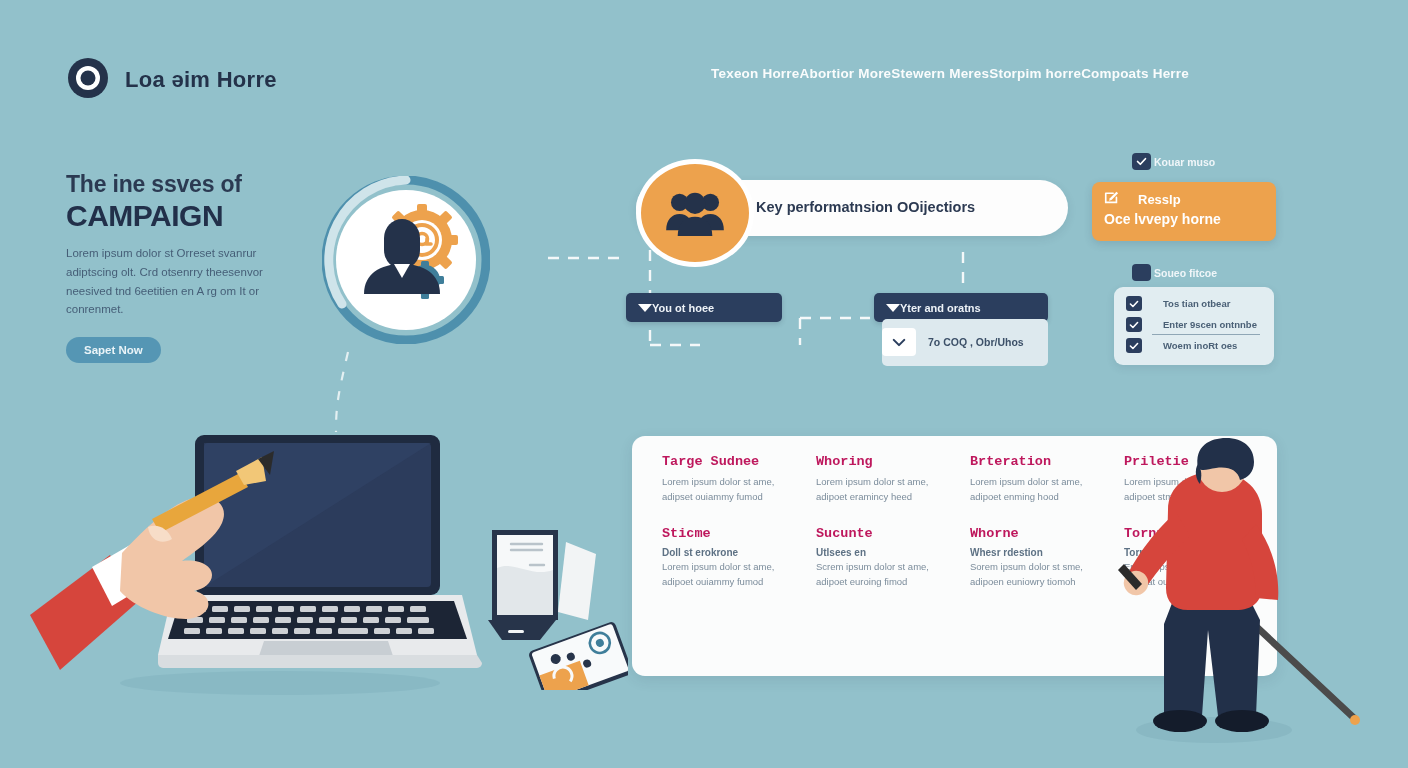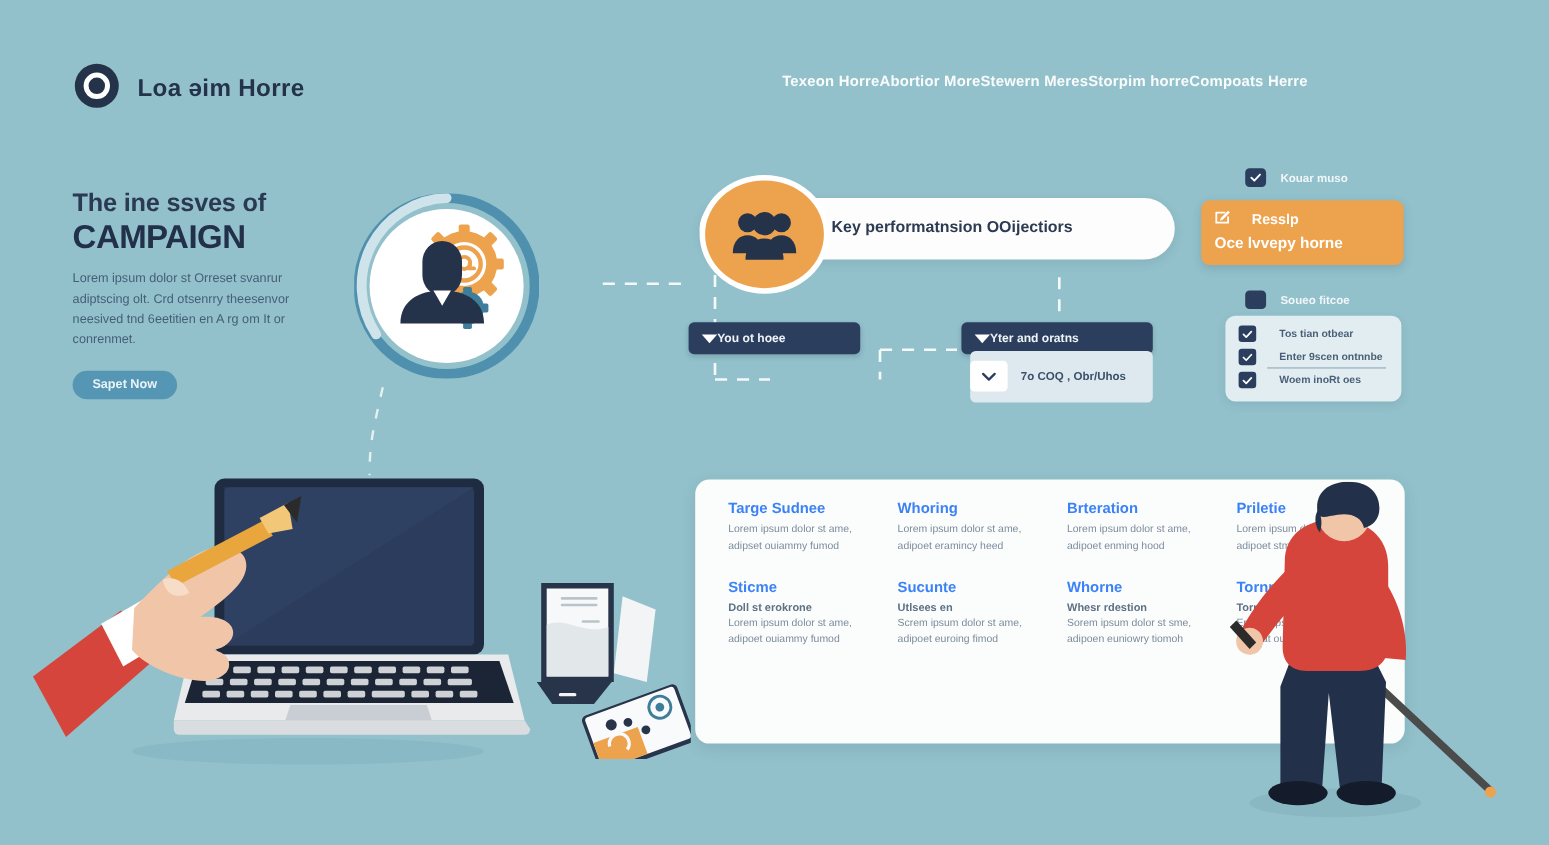--- a/index.html
+++ b/index.html
@@ -47,21 +47,21 @@
   .dd-head{background:#2b3e5e;border-radius:5px;height:29px;display:flex;align-items:center;
     padding:0 12px;gap:0;box-shadow:0 2px 5px rgba(25,40,60,.18);}
   .dd-head-label{font-size:11px;font-weight:700;color:#eef3f8;white-space:nowrap;}
   .dd-body{margin-top:-3px;margin-left:8px;background:#dde9ee;border-radius:5px;padding:9px 10px 10px 0;}
   .dd-row{display:flex;align-items:center;gap:12px;}
   .dd-chip{width:34px;height:28px;background:#ffffff;border-radius:4px;display:flex;align-items:center;justify-content:center;}
   .dd-row-label{font-size:10.5px;font-weight:600;color:#3c5068;white-space:nowrap;}
   .caret-down{width:0;height:0;border-left:7px solid transparent;border-right:7px solid transparent;border-top:8px solid #ffffff;}
 
   
-  .rp-row{position:absolute;display:flex;align-items:center;gap:13px;}
+  .rp-row{position:absolute;display:flex;align-items:center;gap:3px;}
   .rp-cbox{width:19px;height:17px;border-radius:4px;background:#2b3e5e;display:flex;align-items:center;justify-content:center;}
   .rp-label{font-size:10.5px;font-weight:700;color:#f0f6f9;white-space:nowrap;}
 
   .orange-card{position:absolute;left:1092px;top:182px;width:184px;height:59px;background:#eda24d;
     border-radius:8px;box-shadow:0 3px 9px rgba(40,60,80,.16);padding:8px 0 0 12px;box-sizing:border-box;}
   .oc-line1{display:flex;align-items:center;gap:9px;}
   .oc-title{font-size:13px;font-weight:700;color:#ffffff;white-space:nowrap;padding-left:10px;}
   .oc-sub{margin-top:3px;font-size:14px;font-weight:700;color:#ffffff;white-space:nowrap;}
 
   .check-card{position:absolute;left:1114px;top:287px;width:160px;height:78px;
@@ -70,21 +70,21 @@
   .cc-row{display:flex;align-items:center;gap:21px;margin-bottom:6px;position:relative;}
   .cc-box{width:16px;height:15px;flex:0 0 16px;border-radius:3px;background:#2b3e5e;display:flex;align-items:center;justify-content:center;}
   .cc-label{font-size:9.5px;font-weight:700;color:#4a6076;white-space:nowrap;}
   .cc-rule{position:absolute;left:26px;bottom:-3px;width:108px;height:1px;background:#8fa7b6;}
 
   
   .content-card{position:absolute;left:632px;top:436px;width:645px;height:240px;
     background:#fbfcfc;border-radius:13px;box-shadow:0 4px 14px rgba(30,50,70,.10);}
   .cc-grid{position:absolute;left:30px;top:18px;width:600px;
     display:grid;grid-template-columns:1fr 1fr 1fr 1fr;column-gap:16px;row-gap:22px;}
-  .cell-title{font-size:13.5px;font-weight:800;color:#3b82f6;margin-bottom:6px;white-space:nowrap;}
+  .cell-title{font-size:13.5px;font-weight:800;color:#be185d;margin-bottom:6px;white-space:nowrap;font-family:Liberation Mono, monospace;}
   .cell-sub{font-size:10px;font-weight:600;color:#5d7184;margin-bottom:2px;}
   .cell-body{font-size:9.5px;line-height:1.55;color:#7b8c9b;}
 
   
   .illus{position:absolute;pointer-events:none;}
   .illus-laptop{left:30px;top:425px;width:500px;height:300px;}
   .illus-docs{left:478px;top:520px;width:150px;height:170px;}
   .illus-person{left:1118px;top:438px;width:250px;height:316px;}
 </style>
 </head>

